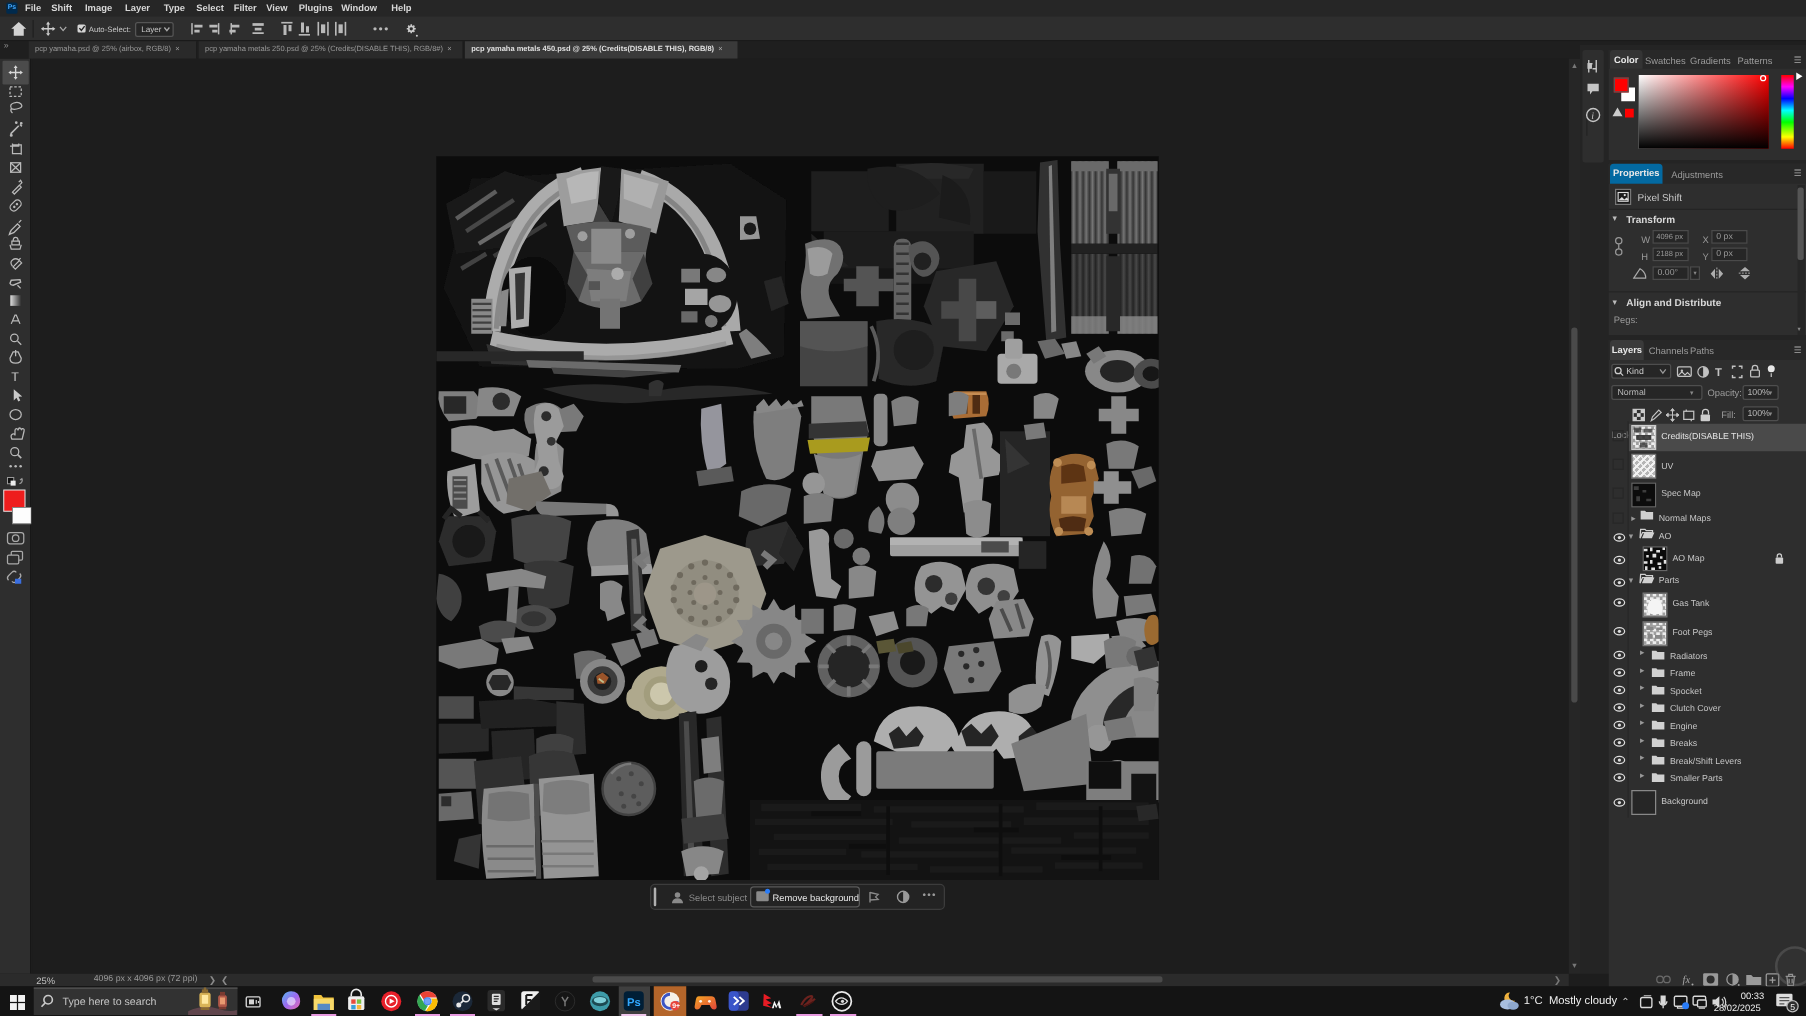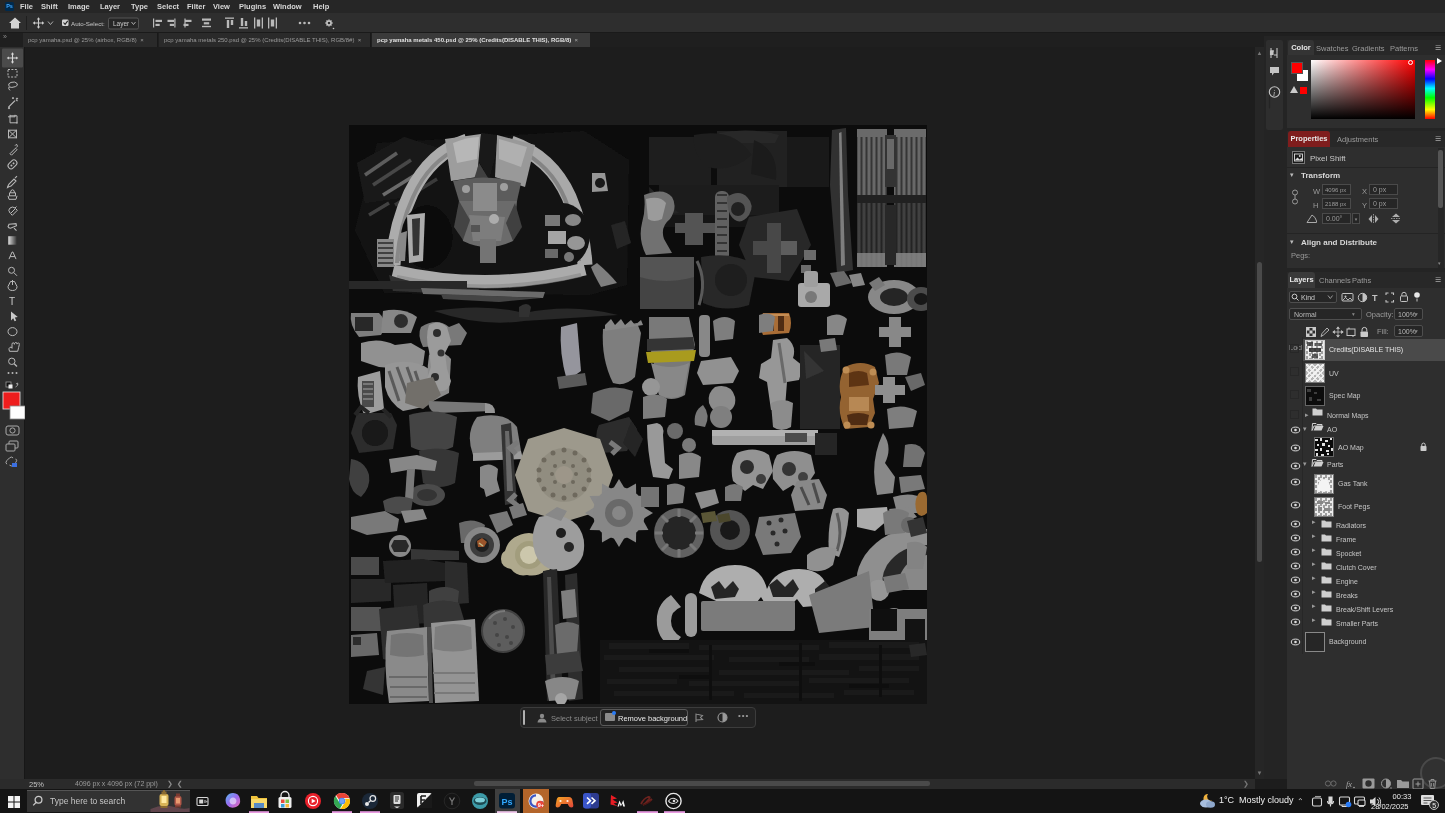--- a/index.html
+++ b/index.html
@@ -776,21 +776,21 @@
 <div class="abs" style="left:1291px;top:62px;width:12px;height:12px;background:#f00;border:0.5px solid #555;"></div>
 <div class="abs" style="left:1290px;top:86px;width:0;height:0;border-left:4px solid transparent;border-right:4px solid transparent;border-bottom:7px solid #ccc;"></div>
 <div class="abs" style="left:1300px;top:87px;width:7px;height:7px;background:#f00;"></div>
 <div class="abs" style="left:1311px;top:60px;width:104px;height:59px;background:linear-gradient(to bottom, rgba(0,0,0,0) 0%, #000 100%), linear-gradient(to right, #fff 0%, #f00 100%);"></div>
 <div class="abs" style="left:1408px;top:60px;width:5px;height:5px;border:1px solid #fff;border-radius:50%;"></div>
 <div class="abs" style="left:1425px;top:60px;width:10px;height:59px;background:linear-gradient(to bottom, #f00 0%, #f0f 16%, #00f 32%, #0ff 48%, #0f0 64%, #ff0 84%, #f00 100%);"></div>
 <div class="abs" style="left:1437px;top:58px;width:0;height:0;border-top:3px solid transparent;border-bottom:3px solid transparent;border-left:5px solid #fff;"></div>
 
 <div class="abs" style="left:1287px;top:131px;width:158px;height:137px;background:#2e2e2e;"></div>
 <div class="abs" style="left:1287px;top:131px;width:158px;height:16px;background:#282828;"></div>
-<div class="abs" style="left:1288px;top:131px;width:42px;height:16px;background:#7f1d1d;border-radius:3px 3px 0 0;color:#e8e8e8;font-size:7.5px;font-weight:bold;text-align:center;line-height:16px;">Properties</div>
+<div class="abs" style="left:1288px;top:131px;width:42px;height:16px;background:#0369a1;border-radius:3px 3px 0 0;color:#e8e8e8;font-size:7.5px;font-weight:bold;text-align:center;line-height:16px;">Properties</div>
 <div class="abs" style="left:1337px;top:135px;color:#9b9b9b;font-size:7.5px;">Adjustments</div>
 <div class="abs" style="left:1435px;top:135px;color:#aaa;font-size:7px;">☰</div>
 <div class="abs" style="left:1292px;top:151px;width:13px;height:13px;background:#1a1a1a;border:1px solid #777;"></div>
 <svg class="abs" style="left:1293px;top:152px;" width="11" height="11" viewBox="0 0 11 11">
         <rect x="1.5" y="2" width="8" height="7" fill="none" stroke="#ddd" stroke-width="0.9"></rect>
         <circle cx="6.8" cy="4" r="0.9" fill="#ddd"></circle>
         <path d="M2 8 l2.5 -2.5 l2 2 l1.8 -1.5 l1.2 1.2 v1 h-7.5z" fill="#ddd"></path>
       </svg>
 <div class="abs" style="left:1310px;top:154px;color:#c8c8c8;font-size:8px;">Pixel Shift</div>
 <div class="abs" style="left:1287px;top:167px;width:158px;height:1px;background:#242424;"></div>

